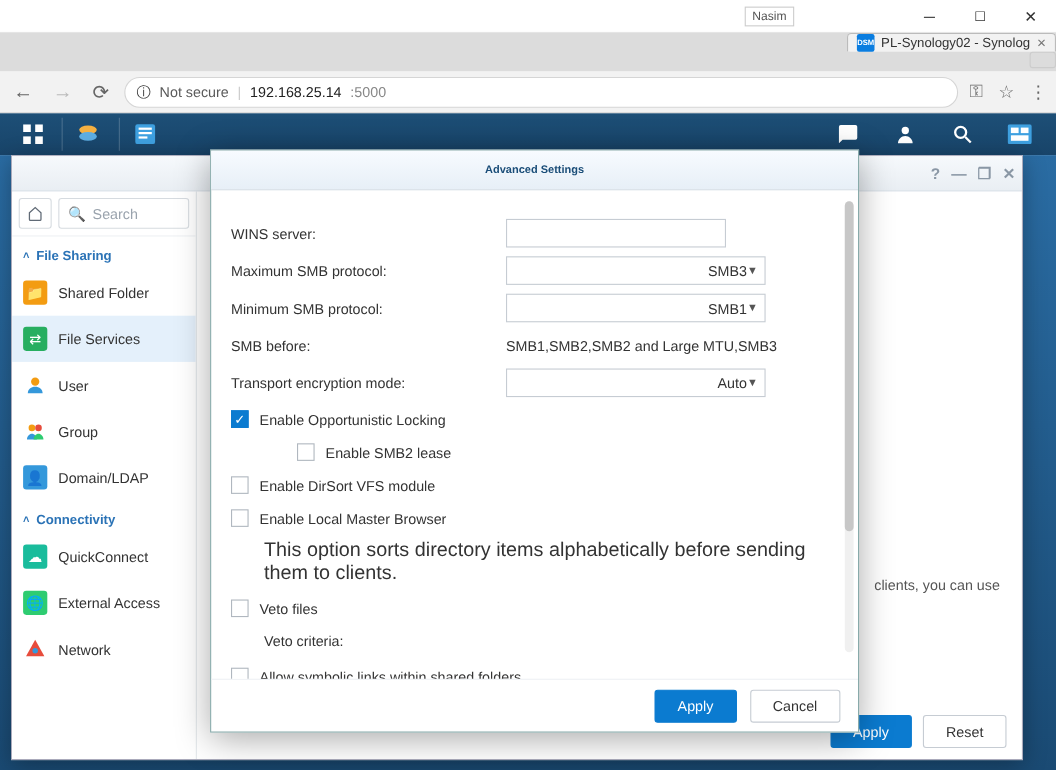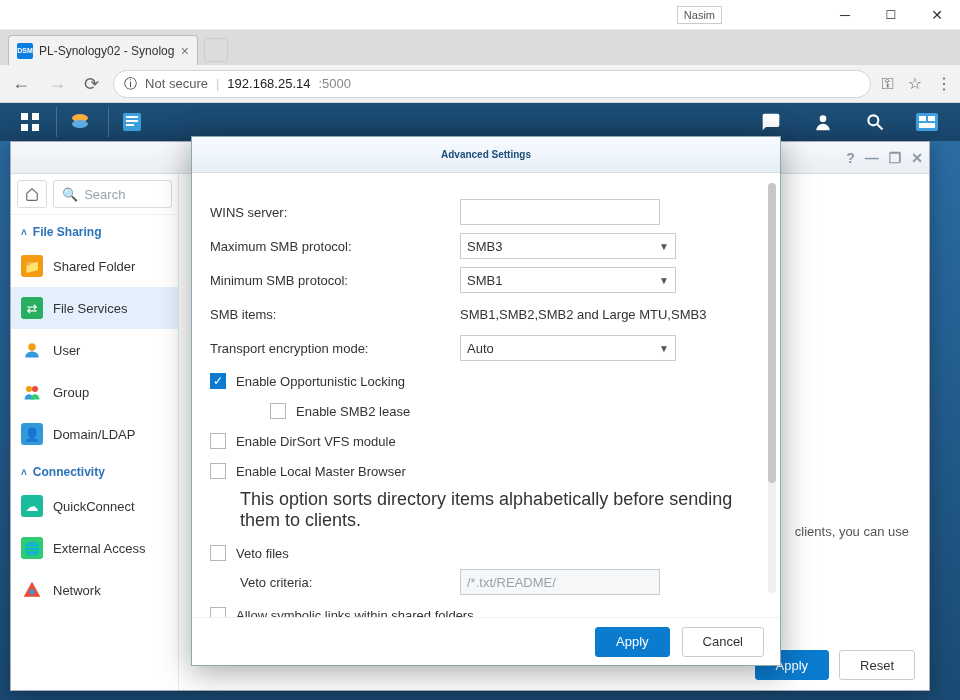--- a/index.html
+++ b/index.html
@@ -5,21 +5,21 @@
 * { box-sizing: border-box; margin: 0; padding: 0; font-family: "Segoe UI", Arial, sans-serif; }
 body { width: 960px; height: 700px; overflow: hidden; background: #fff; position: relative; }
 
 
 .win-titlebar { height: 30px; background: #fff; display: flex; align-items: center; justify-content: flex-end; border-bottom: 1px solid #e5e5e5; }
 .win-user { font-size: 11px; color: #555; margin-right: 100px; padding: 2px 6px; border: 1px solid #ccc; }
 .win-btn { width: 46px; height: 30px; display: flex; align-items: center; justify-content: center; color: #333; font-size: 14px; }
 .win-btn.max { font-size: 12px; }
 
 
-.tab-strip { height: 35px; background: #dcdcdc; display: flex; align-items: flex-end; padding-left: 8px; }
+.tab-strip { height: 35px; background: #dcdcdc; display: flex; align-items: flex-end; padding-left: 8px; flex-direction: column; }
 .tab { background: #f2f2f2; height: 30px; width: 190px; border-radius: 4px 4px 0 0; display: flex; align-items: center; padding: 0 8px; font-size: 12px; color: #333; gap: 6px; border: 1px solid #bbb; border-bottom: none; }
 .tab .favicon { width: 16px; height: 16px; background: #0a7de0; color: #fff; font-size: 7px; font-weight: bold; display: flex; align-items: center; justify-content: center; border-radius: 2px; }
 .tab .title { flex: 1; white-space: nowrap; overflow: hidden; text-overflow: ellipsis; }
 .tab .close { color: #777; font-size: 14px; }
 .newtab { width: 24px; height: 24px; margin: 0 0 3px 6px; color: #888; display: flex; align-items: center; justify-content: center; border: 1px solid #ccc; border-radius: 3px; }
 
 
 .addr-bar { height: 38px; background: #f2f2f2; border-bottom: 1px solid #d5d5d5; display: flex; align-items: center; padding: 0 8px; gap: 10px; }
 .nav-btn { color: #666; font-size: 18px; padding: 4px; }
 .nav-btn.disabled { color: #bbb; }
@@ -76,21 +76,21 @@
 .modal { position: absolute; left: 180px; top: -6px; width: 590px; height: 530px; background: #fff; border: 1px solid #8aa; box-shadow: 0 6px 30px rgba(0,0,0,0.35); display: flex; flex-direction: column; }
 .modal-title { height: 36px; background: linear-gradient(#f7fbff, #e7eff7); border-bottom: 1px solid #d5dde5; display: flex; align-items: center; justify-content: center; color: #1a4d78; font-weight: 700; font-size: 10px; }
 .modal-body { flex: 1; padding: 24px 18px 0 18px; overflow: hidden; position: relative; }
 .modal-scroll-track { position: absolute; right: 4px; top: 10px; width: 8px; height: 410px; background: #f0f0f0; border-radius: 4px; }
 .modal-scroll-thumb { position: absolute; right: 4px; top: 10px; width: 8px; height: 300px; background: #c7c7c7; border-radius: 4px; }
 .form-row { display: flex; align-items: center; min-height: 30px; margin-bottom: 4px; }
 .form-row .lbl { width: 250px; color: #333; font-size: 13px; }
 .form-row .val { flex: 1; }
 .txt-input { width: 200px; height: 26px; border: 1px solid #c6ccd3; padding: 0 6px; font-size: 13px; color: #333; }
 .txt-input::placeholder { color: #9aa3ad; }
-.select { width: 216px; height: 26px; border: 1px solid #c6ccd3; padding: 0 6px; font-size: 13px; color: #333; display: flex; align-items: center; justify-content: space-between; background: #fff; cursor:pointer; }
+.select { width: 236px; height: 26px; border: 1px solid #c6ccd3; padding: 0 6px; font-size: 13px; color: #333; display: flex; align-items: center; justify-content: flex-end; background: #fff; cursor:pointer; }
 .select .arr { font-size: 10px; color: #555; }
 .static-val { font-size: 13px; color: #333; }
 .chk-row { display: flex; align-items: center; gap: 10px; min-height: 28px; margin-top: 2px; }
 .chk-row.ind1 { padding-left: 30px; }
 .chk-row.ind2 { padding-left: 60px; }
 .chk { width: 16px; height: 16px; border: 1px solid #b0b7bf; background: #fff; display: inline-flex; align-items: center; justify-content: center; cursor:pointer; }
 .chk.checked { background: #0b7bd0; border-color: #0b7bd0; color: #fff; }
 .chk.checked::after { content: "✓"; font-size: 12px; line-height: 1; }
 .chk.disabled { background: #eef1f4; border-color: #d6dbe0; cursor: default; }
 .chk-label { font-size: 13px; color: #333; }
@@ -305,21 +305,21 @@
         <div class="form-row">
           <span class="lbl">Minimum SMB protocol:</span>
           <span class="val">
             <span class="select">
               <span>SMB1</span>
               <span class="arr">▼</span>
             </span>
           </span>
         </div>
         <div class="form-row">
-          <span class="lbl">SMB items:</span>
+          <span class="lbl">SMB before:</span>
           <span class="val static-val">SMB1,SMB2,SMB2 and Large MTU,SMB3</span>
         </div>
         <div class="form-row">
           <span class="lbl">Transport encryption mode:</span>
           <span class="val">
             <span class="select">
               <span>Auto</span>
               <span class="arr">▼</span>
             </span>
           </span>
@@ -341,21 +341,20 @@
           <span class="chk"></span>
           <span class="chk-label">Enable Local Master Browser</span>
         </div>
         <div class="hint-text">This option sorts directory items alphabetically before sending them to clients.</div>
         <div class="chk-row">
           <span class="chk"></span>
           <span class="chk-label">Veto files</span>
         </div>
         <div class="form-row" style="padding-left:30px;">
           <span class="lbl" style="width:220px;">Veto criteria:</span>
-          <span class="val"><input class="txt-input" style="background: rgb(245, 247, 249);" placeholder="/*.txt/README/"></span>
         </div>
         <div class="chk-row">
           <span class="chk"></span>
           <span class="chk-label">Allow symbolic links within shared folders</span>
         </div>
       </div>
       <div class="modal-footer">
         <button class="btn primary">Apply</button>
         <button class="btn">Cancel</button>
       </div>

